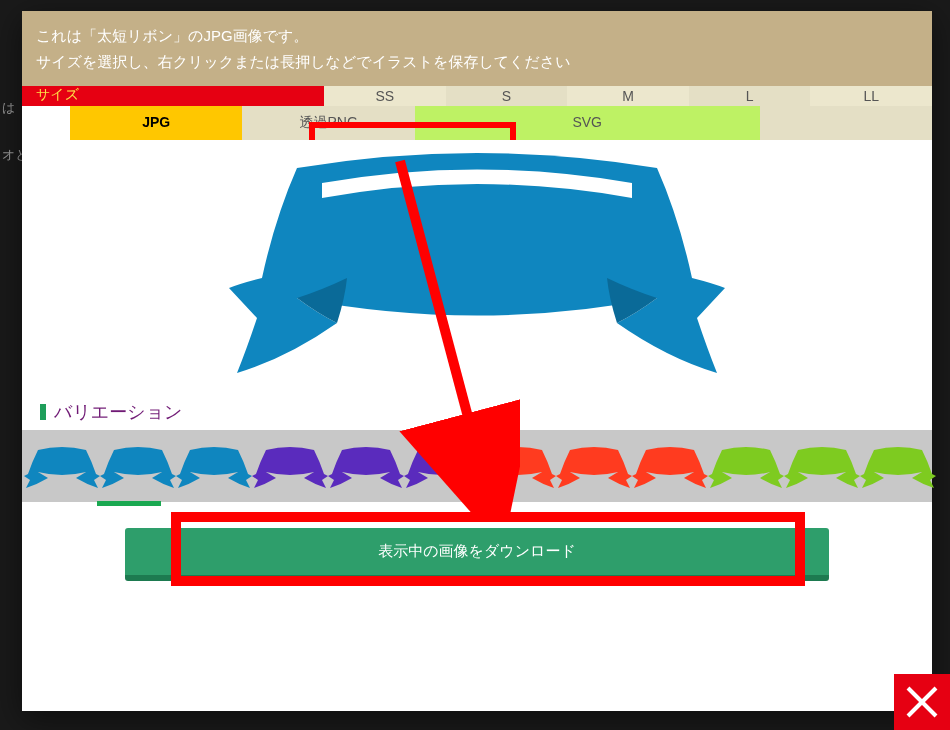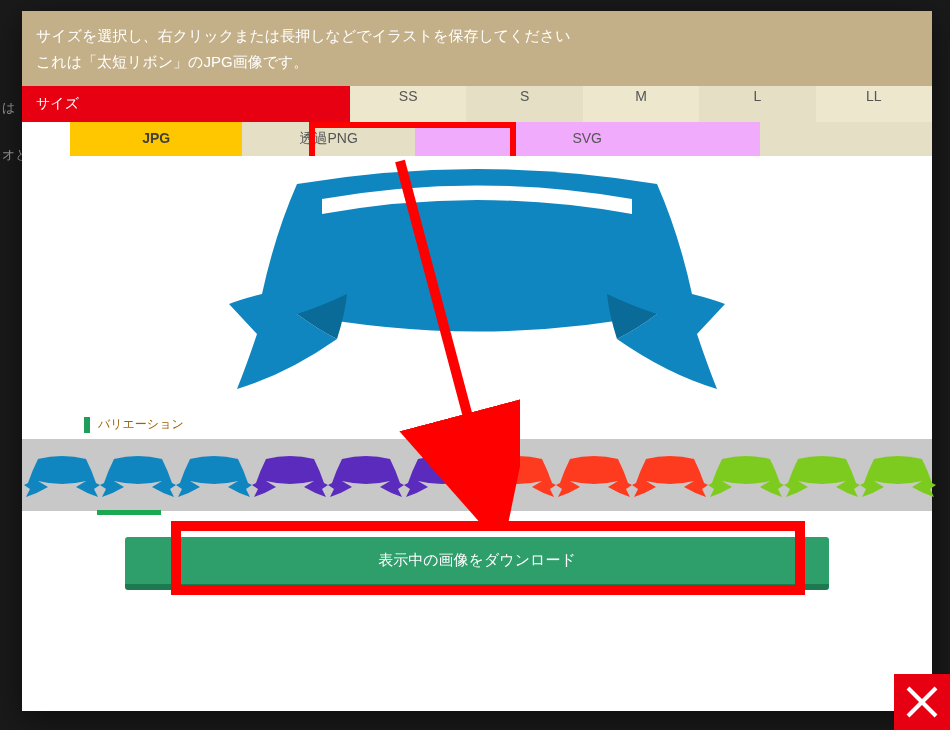--- a/index.html
+++ b/index.html
@@ -2,31 +2,31 @@
 <html><head>
 <meta charset="utf-8">
 <style>
 * { box-sizing: border-box; margin: 0; padding: 0; }
 body { font-family: "Hiragino Kaku Gothic ProN", "メイリオ", Meiryo, sans-serif; background: #2c2c2c; width: 950px; height: 730px; overflow: hidden; position: relative; }
 .backdrop { position: absolute; left: 0; top: 0; width: 100%; height: 100%; background: #1a1a1a; }
 .bgtext { position: absolute; color: #999; font-size: 13px; }
 .modal { position: absolute; left: 22px; top: 11px; width: 910px; height: 700px; background: #fff; box-shadow: 0 8px 30px rgba(0,0,0,0.5); }
 .header { background: #c4b088; padding: 12px 14px; color: #fff; font-size: 15px; line-height: 1.7; }
 .tabrow { display: flex; width: 100%; }
-.tablabel { width: 328px; background: #e60012; color: #ffffff; font-size: 14px; padding: 9px 14px; font-weight: 500; }
+.tablabel { width: 302px; background: #e60012; color: #fde047; font-size: 14px; padding: 0 14px; font-weight: 500; }
 .tablabel.fmt { background: #cc0010; }
 .tabcell { flex: 1; text-align: center; padding: 2px 0; font-size: 14px; color: #555; background: #ece7cd; cursor: pointer; }
 .tabcell.alt { background: #e4dfc5; }
 .tabcell.active-size { background: #ffc700; color: #333; font-weight: 500; }
-.fmt-cell { flex: 1; text-align: center; padding: 8px 0; font-size: 14px; color: #555; background: #f0abfc; cursor: pointer; }
-.fmt-cell.active { background: #ffc700; color: #404040; font-weight: 600; margin-left: 48px; }
+.fmt-cell { flex: 1; text-align: center; padding: 8px 0; font-size: 14px; color: #555; background: #bef264; cursor: pointer; }
+.fmt-cell.active { background: #ffc700; color: #000000; font-weight: 600; margin-left: 48px; }
 .fmt-hl { position: absolute; border: 6px solid #ff0000; pointer-events: none; }
 .preview { text-align: center; padding: 8px 0 6px; background: #fff; position: relative; }
 .ribbon-svg { width: 500px; height: 240px; }
-.sec-title { display: flex; align-items: center; padding: 2px 0 6px 18px; font-size: 12px; color: #a16207; margin-left: 44px; }
+.sec-title { display: flex; align-items: center; padding: 2px 0 6px 18px; font-size: 18px; color: #701a75; }
 .green-bar { width: 6px; height: 16px; background: #1e9e5a; margin-right: 8px; }
 .var-strip { background: #c8c8c8; margin: 0 0 0 0; padding: 14px 2px 14px 2px; display: flex; gap: 0; position: relative; }
 .var-item { flex: 1; display: flex; justify-content: center; align-items: center; cursor: pointer; }
 .var-item svg { width: 76px; height: 44px; }
 .var-underline { position: absolute; bottom: -4px; height: 5px; background: #1aa851; left: 75px; width: 64px; }
 .dl-wrap { text-align: center; padding: 26px 0 10px; position: relative; }
 .dl-btn { display: inline-block; width: 704px; padding: 14px 0; background: #2e9e6b; color: #fff; font-size: 15px; border: none; border-bottom: 6px solid #1d7a50; cursor: pointer; border-radius: 3px; }
 .dl-hl { position: absolute; border: 10px solid #ff0000; pointer-events: none; }
 .close-btn { position: absolute; right: 0; bottom: 0; width: 56px; height: 56px; background: #e60012; display: flex; align-items: center; justify-content: center; cursor: pointer; }
 .close-btn svg { width: 40px; height: 40px; }
@@ -36,22 +36,22 @@
 <body>
 
 <div class="backdrop">
   <span class="bgtext" style="left:2px; top:99px;">は</span>
   <span class="bgtext" style="left:2px; top:146px;">オと</span>
 </div>
 
 <div class="modal">
 
   <div class="header">
+    <div>これは「太短リボン」のJPG画像です。</div>
     <div>サイズを選択し、右クリックまたは長押しなどでイラストを保存してください</div>
-    <div>これは「太短リボン」のJPG画像です。</div>
   </div>
 
   <div class="tabrow">
     <div class="tablabel">サイズ</div>
     <div class="tabcell">SS</div>
     <div class="tabcell alt">S</div>
     <div class="tabcell">M</div>
     <div class="tabcell alt">L</div>
     <div class="tabcell">LL</div>
   </div>

